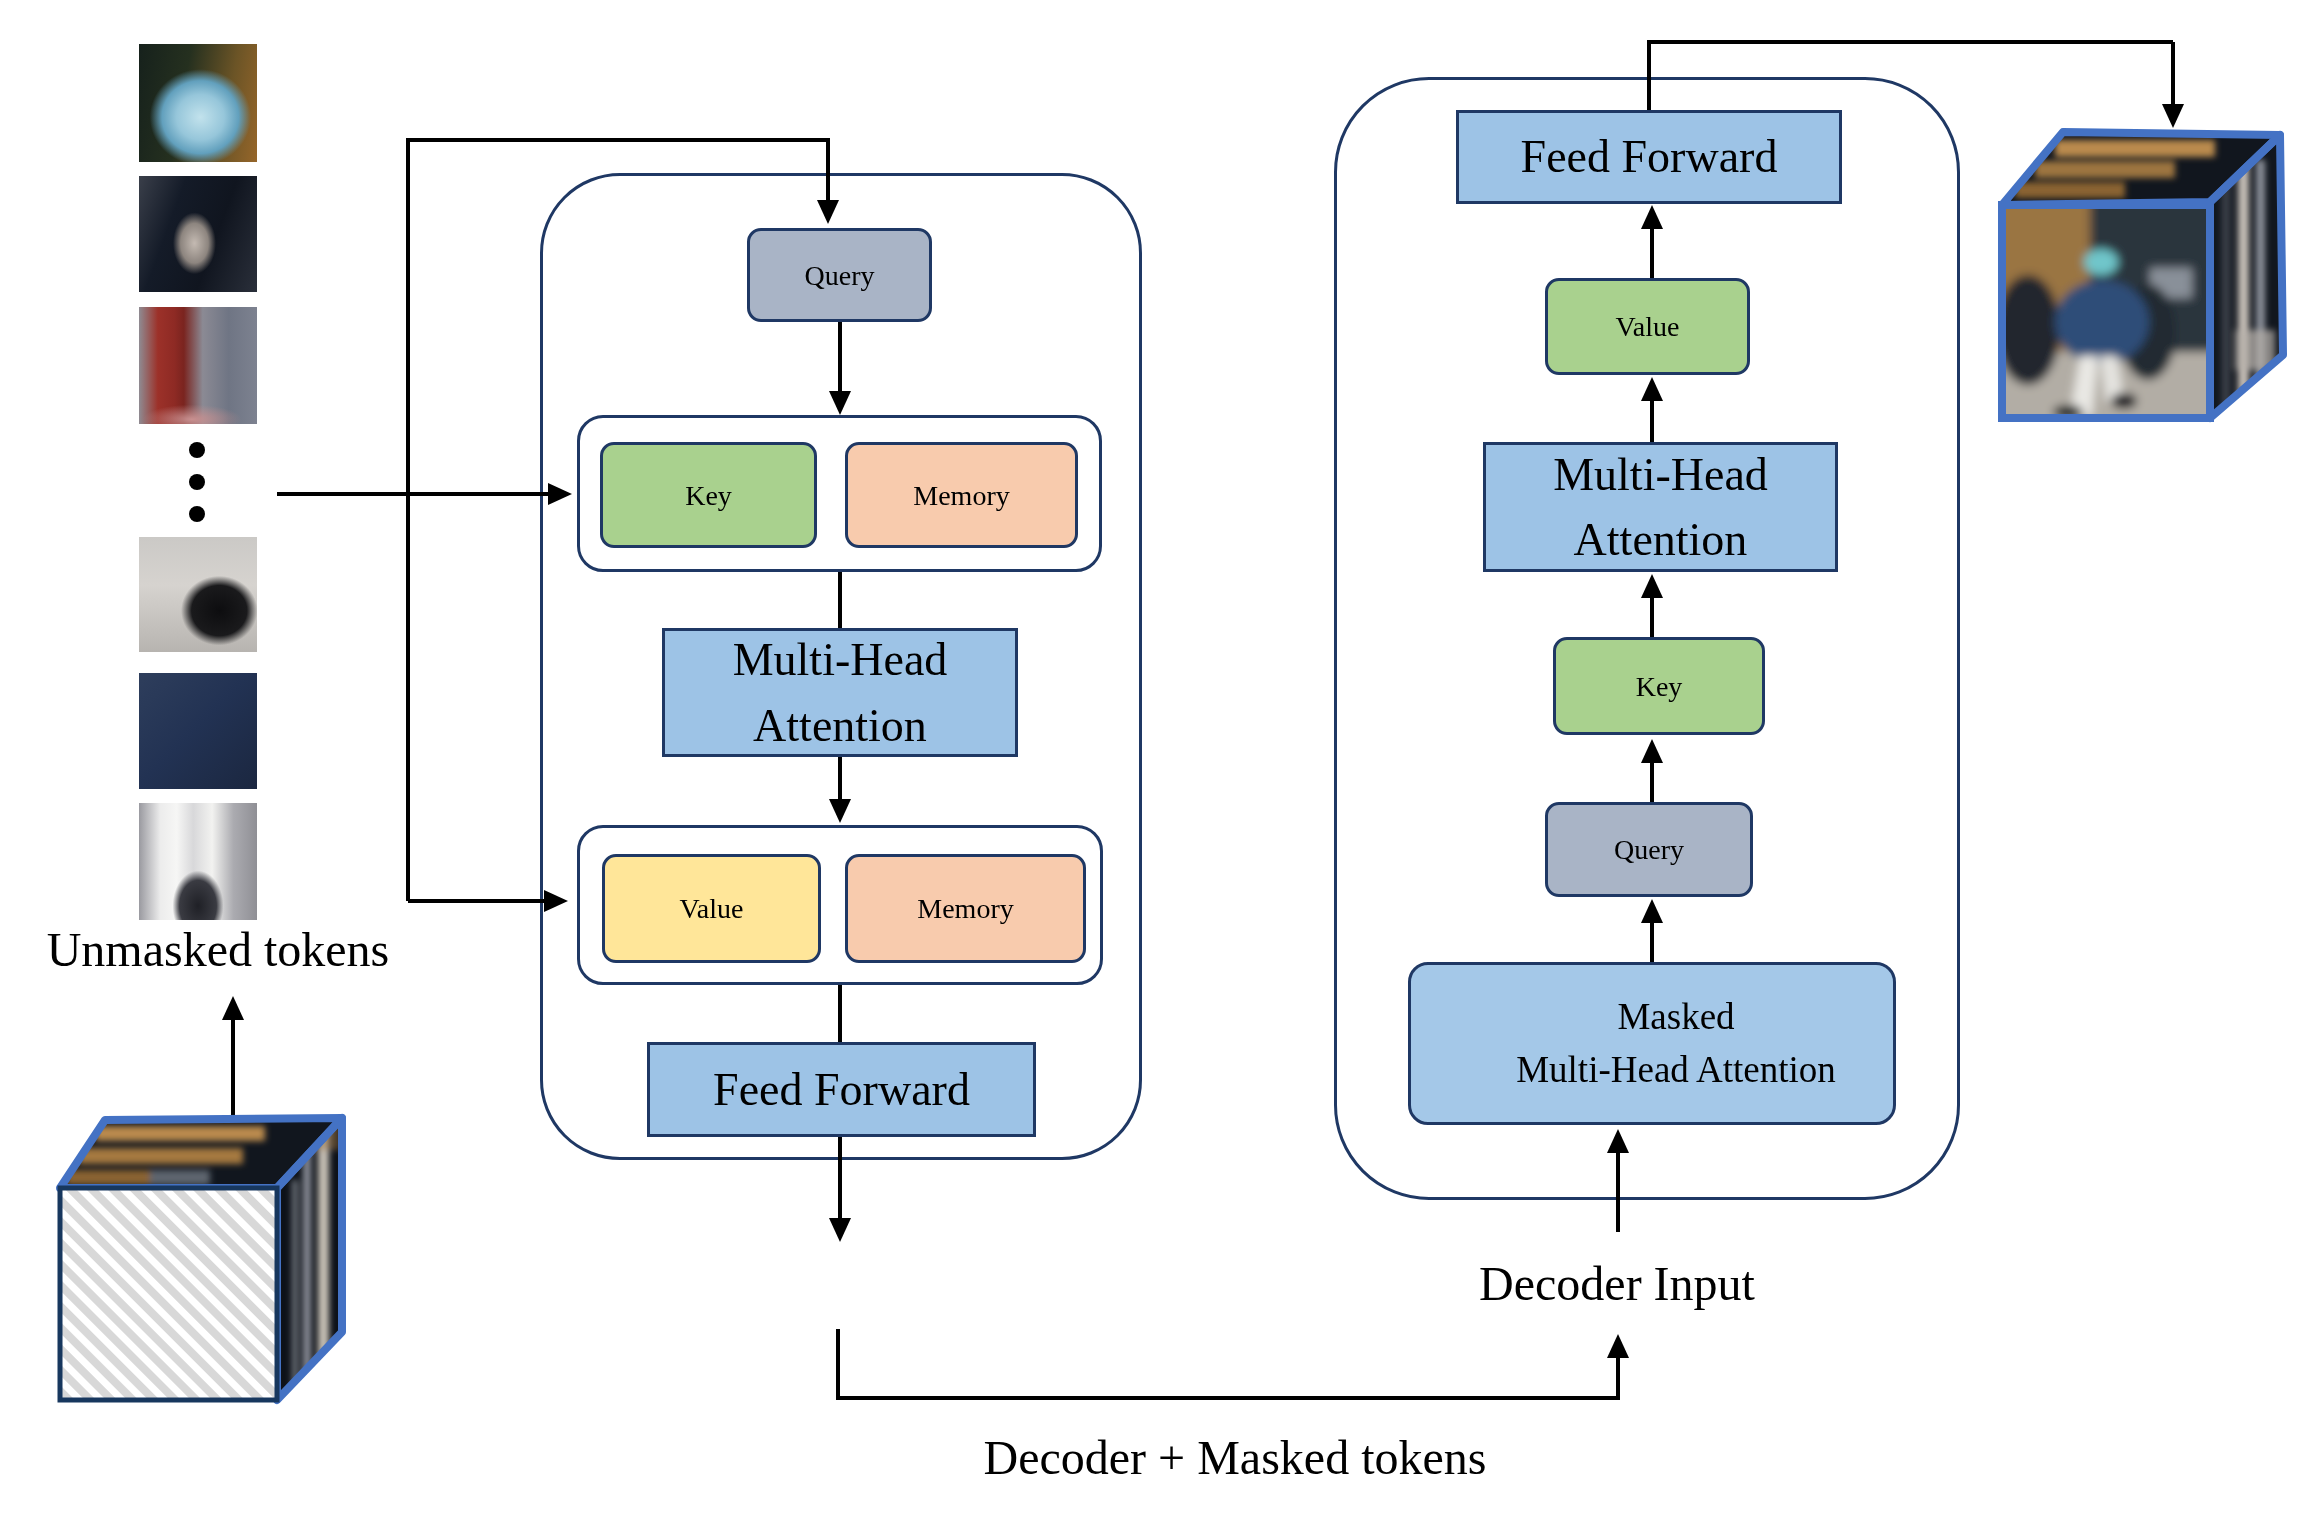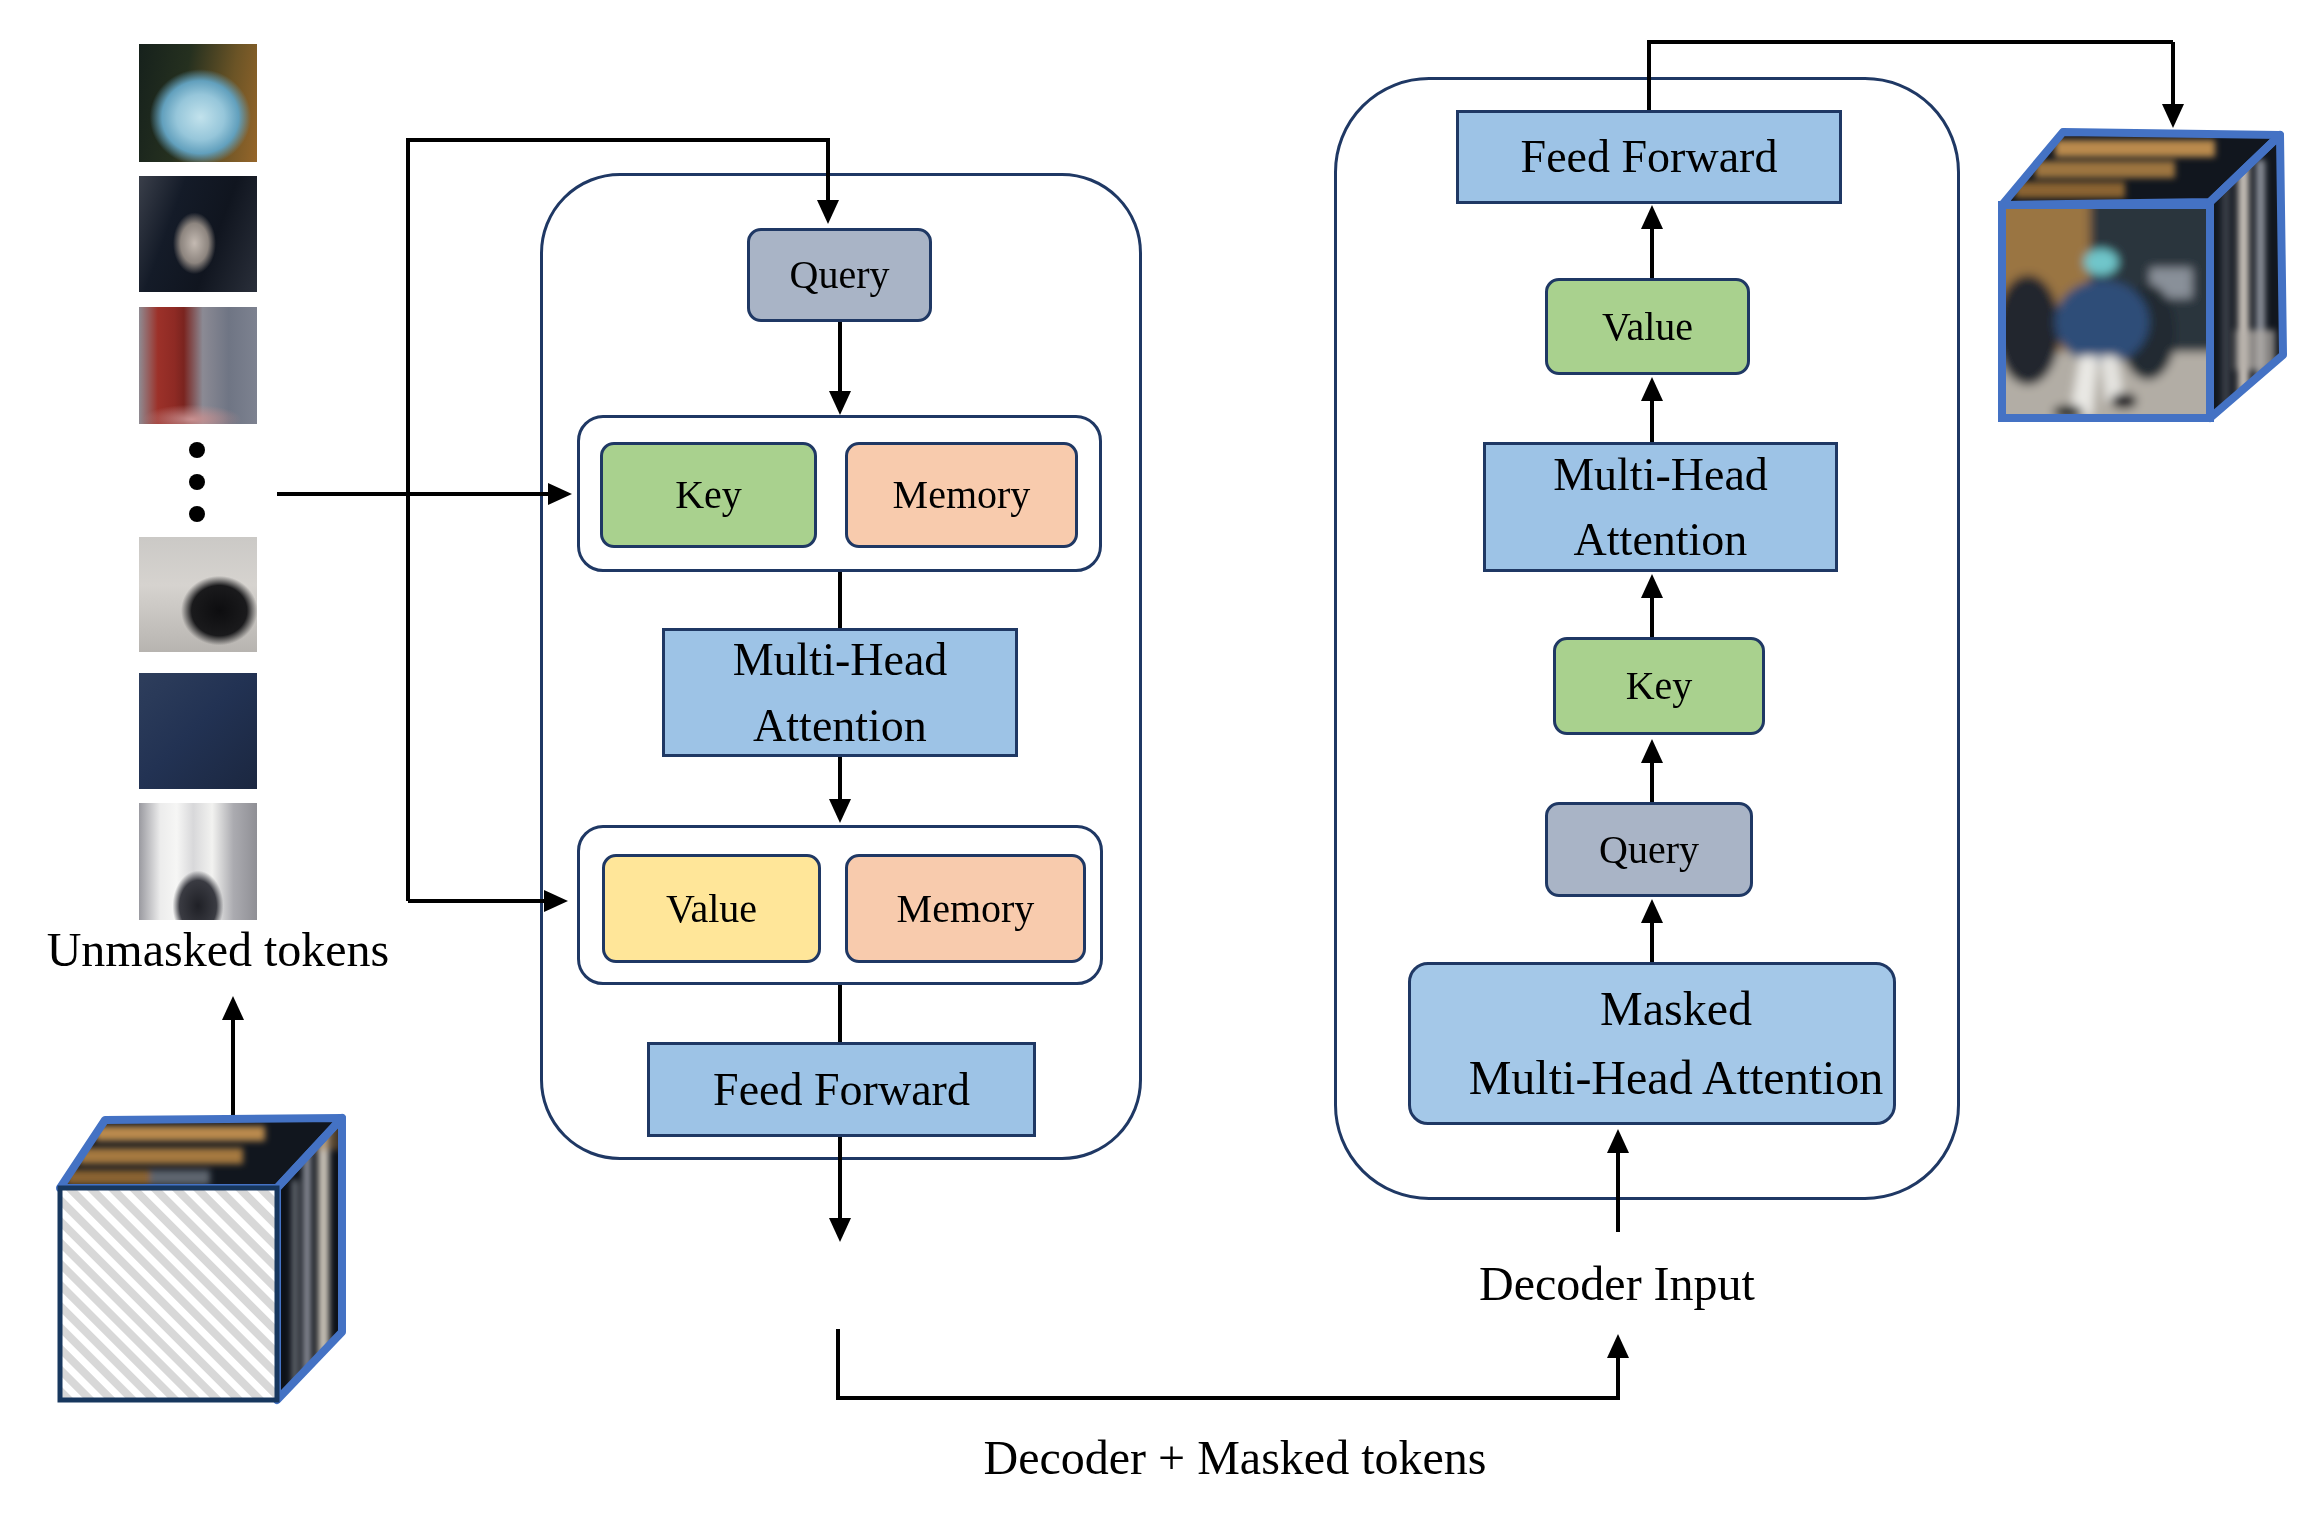--- a/index.html
+++ b/index.html
@@ -6,24 +6,24 @@
     --query-fill:#a9b4c6; --key-value-green:#a9d18e; --memory-peach:#f8cbad;
     --value-yellow:#ffe699; --attention-blue:#9dc3e6; --masked-attention-blue:#a4c8e8;
     --outline-navy:#1f3864; --cube-edge-blue:#4472c4; --line-black:#000000;
   }
   html,body{margin:0;padding:0;background:#fff;}
   .canvas{position:relative;width:2321px;height:1528px;background:#fff;overflow:hidden;
           font-family:"Liberation Serif","DejaVu Serif",serif;color:#000;}
   .abs{position:absolute;box-sizing:border-box;font-family:Liberation Serif, serif;}
   .outer{border:3px solid var(--outline-navy);background:#fff;}
   .box{border:3px solid var(--outline-navy);display:flex;flex-direction:column;
-       align-items:center;justify-content:center;text-align:center;font-size:40px;line-height:1.25;}
+       align-items:center;justify-content:center;text-align:center;font-size:28px;line-height:1.25;}
   .r14{border-radius:14px;} .r20{border-radius:20px;} .r26{border-radius:26px;}
   .big{font-size:46px;line-height:1.42;}
-  .mmha{font-size:48px;line-height:1.42;padding-left:48px;}
+  .mmha{font-size:37px;line-height:1.42;padding-left:48px;}
   .lbl{font-size:48px;text-align:center;white-space:nowrap;}
   .patch{position:absolute;left:139px;width:118px;}
   svg.wires{position:absolute;left:0;top:0;z-index:2;}
   .layer3{z-index:3;} .layer1{z-index:1;}
 </style>
 </head>
 <body>
 
 <div class="canvas">
 

